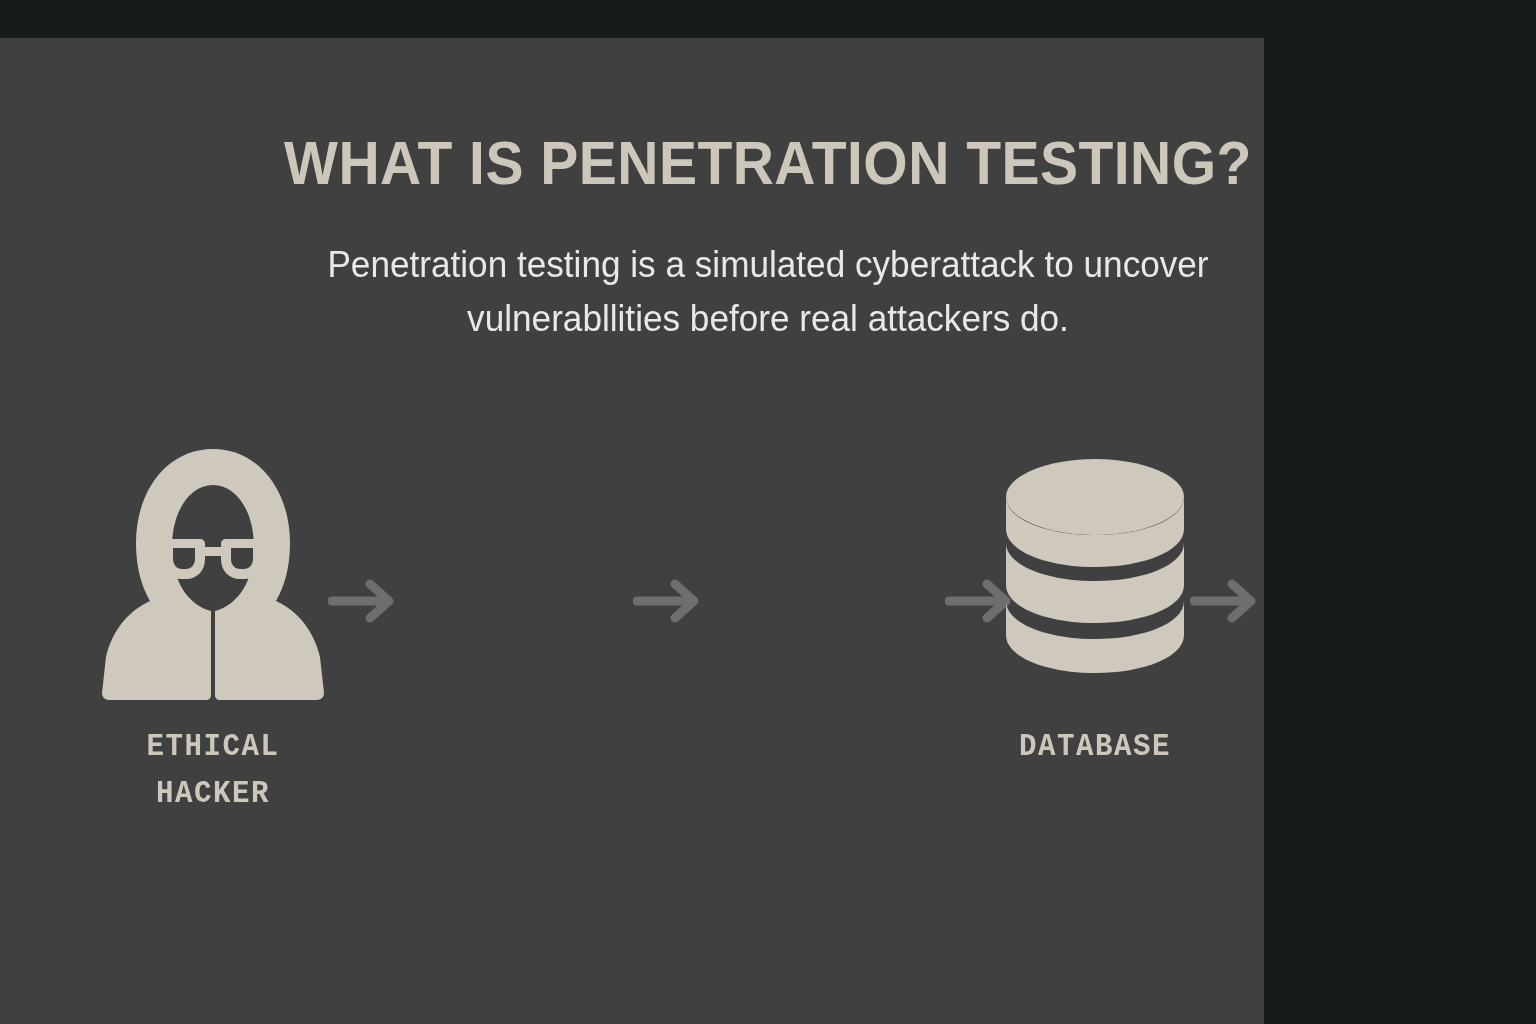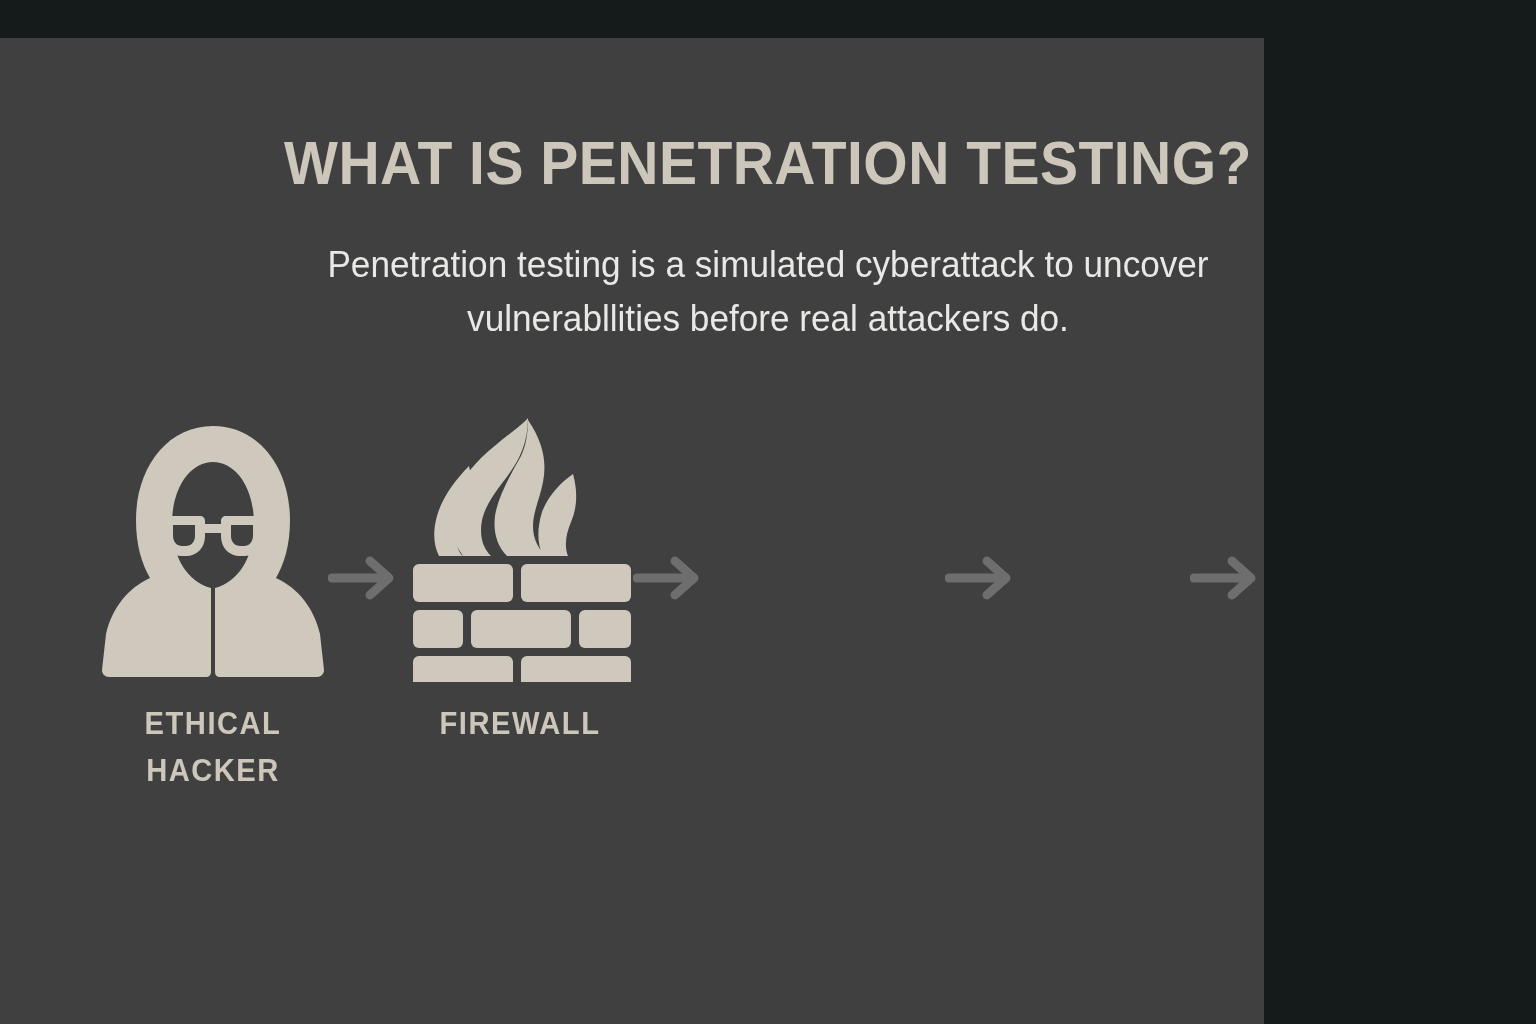--- a/index.html
+++ b/index.html
@@ -44,24 +44,25 @@
     font-size: 37px;
     font-weight: normal;
     line-height: 1.45;
     transform: scaleX(0.95);
     transform-origin: 50% 50%;
   }
 
   
   #flow {
     position: absolute;
-    top: 374px;
+    top: 397px;
     left: 0;
     width: 1536px;
     height: 390px;
+    font-family: Liberation Mono, monospace;
   }
   .node {
     position: absolute;
     top: 0;
     width: 250px;
     height: 390px;
   }
   .art {
     position: absolute;
     top: 0;
@@ -190,93 +191,76 @@
 
     <div class="arrow" id="arrow-1">
       <svg viewBox="0 0 74 56" xmlns="http://www.w3.org/2000/svg">
         <g stroke="#6e6e6e" stroke-width="9" fill="none" stroke-linecap="round" stroke-linejoin="round">
           <line x1="4" y1="28" x2="52" y2="28"></line>
           <polyline points="42,11 61,28 42,45"></polyline>
         </g>
       </svg>
     </div>
 
-    <div class="node" id="node-firewall">
+
+    <div class="arrow" id="arrow-2">
+      <svg viewBox="0 0 74 56" xmlns="http://www.w3.org/2000/svg">
+        <g stroke="#6e6e6e" stroke-width="9" fill="none" stroke-linecap="round" stroke-linejoin="round">
+          <line x1="4" y1="28" x2="52" y2="28"></line>
+          <polyline points="42,11 61,28 42,45"></polyline>
+        </g>
+      </svg>
+    </div>
+
+
+    <div class="arrow" id="arrow-3">
+      <svg viewBox="0 0 74 56" xmlns="http://www.w3.org/2000/svg">
+        <g stroke="#6e6e6e" stroke-width="9" fill="none" stroke-linecap="round" stroke-linejoin="round">
+          <line x1="4" y1="28" x2="52" y2="28"></line>
+          <polyline points="42,11 61,28 42,45"></polyline>
+        </g>
+      </svg>
+    </div>
+
+    <div class="node" id="node-database">
       <div class="art">
         <svg viewBox="0 0 250 270" xmlns="http://www.w3.org/2000/svg">
           <g fill="#cfc9bd">
 
-            <path d="M133 6
-                     C 133 34, 122 52, 108 70
-                     C 96 86, 86 100, 86 118
-                     C 86 130, 90 138, 96 144
-                     L 68 144
-                     C 58 130, 54 116, 56 100
-                     C 58 80, 70 62, 86 46
-                     C 105 28, 124 16, 133 6 Z"></path>
-            <path d="M133 8
-                     C 148 30, 152 50, 148 70
-                     C 145 86, 138 100, 138 114
-                     C 138 128, 144 138, 152 144
-                     L 112 144
-                     C 102 134, 98 120, 100 104
-                     C 103 84, 116 62, 126 44
-                     C 131 34, 133 20, 133 8 Z"></path>
-
-            <path d="M74 54
-                     C 78 70, 76 84, 70 96
-                     C 64 108, 60 120, 62 132
-                     C 63 138, 65 142, 68 144
-                     L 44 144
-                     C 38 132, 38 118, 42 104
-                     C 47 86, 60 68, 74 54 Z"></path>
-
-            <path d="M178 62
-                     C 183 80, 182 96, 176 110
-                     C 171 122, 169 134, 173 144
-                     L 148 144
-                     C 142 132, 142 116, 147 100
-                     C 153 84, 166 70, 178 62 Z"></path>
-
-            <rect x="18" y="152" width="100" height="38" rx="6"></rect>
-            <rect x="126" y="152" width="110" height="38" rx="6"></rect>
-
-            <rect x="18" y="198" width="50" height="38" rx="6"></rect>
-            <rect x="76" y="198" width="100" height="38" rx="6"></rect>
-            <rect x="184" y="198" width="52" height="38" rx="6"></rect>
-
-            <rect x="18" y="244" width="100" height="38" rx="6"></rect>
-            <rect x="126" y="244" width="110" height="38" rx="6"></rect>
+            <path d="M36 166
+                     C 36 166, 36 200, 36 200
+                     C 36 222, 76 238, 125 238
+                     C 174 238, 214 222, 214 200
+                     L 214 166
+                     C 214 188, 174 204, 125 204
+                     C 76 204, 36 188, 36 166 Z"></path>
+
+            <path d="M36 108
+                     L 36 150
+                     C 36 172, 76 188, 125 188
+                     C 174 188, 214 172, 214 150
+                     L 214 108
+                     C 214 130, 174 146, 125 146
+                     C 76 146, 36 130, 36 108 Z"></path>
+
+            <path d="M36 62
+                     L 36 94
+                     C 36 116, 76 132, 125 132
+                     C 174 132, 214 116, 214 94
+                     L 214 62
+                     C 214 84, 174 100, 125 100
+                     C 76 100, 36 84, 36 62 Z"></path>
+            <ellipse cx="125" cy="62" rx="89" ry="38"></ellipse>
           </g>
         </svg>
       </div>
       <div class="node-label">
-        <div>FIREWALL</div>
-      </div>
-    </div>
-
-    <div class="arrow" id="arrow-2">
-      <svg viewBox="0 0 74 56" xmlns="http://www.w3.org/2000/svg">
-        <g stroke="#6e6e6e" stroke-width="9" fill="none" stroke-linecap="round" stroke-linejoin="round">
-          <line x1="4" y1="28" x2="52" y2="28"></line>
-          <polyline points="42,11 61,28 42,45"></polyline>
-        </g>
-      </svg>
-    </div>
-
-
-    <div class="arrow" id="arrow-3">
-      <svg viewBox="0 0 74 56" xmlns="http://www.w3.org/2000/svg">
-        <g stroke="#6e6e6e" stroke-width="9" fill="none" stroke-linecap="round" stroke-linejoin="round">
-          <line x1="4" y1="28" x2="52" y2="28"></line>
-          <polyline points="42,11 61,28 42,45"></polyline>
-        </g>
-      </svg>
-    </div>
-
+        <div>DATABASE</div>
+      </div>
+    </div>
 
     <div class="arrow" id="arrow-4">
       <svg viewBox="0 0 74 56" xmlns="http://www.w3.org/2000/svg">
         <g stroke="#6e6e6e" stroke-width="9" fill="none" stroke-linecap="round" stroke-linejoin="round">
           <line x1="4" y1="28" x2="52" y2="28"></line>
           <polyline points="42,11 61,28 42,45"></polyline>
         </g>
       </svg>
     </div>
 

